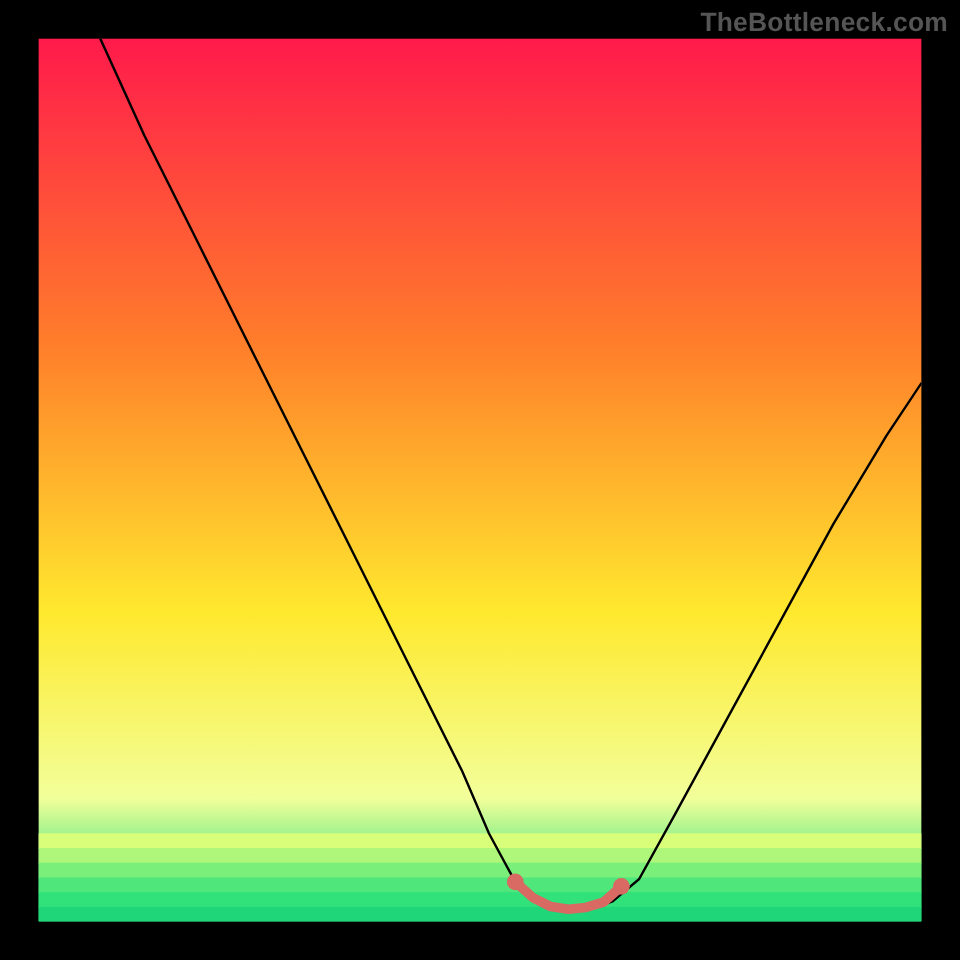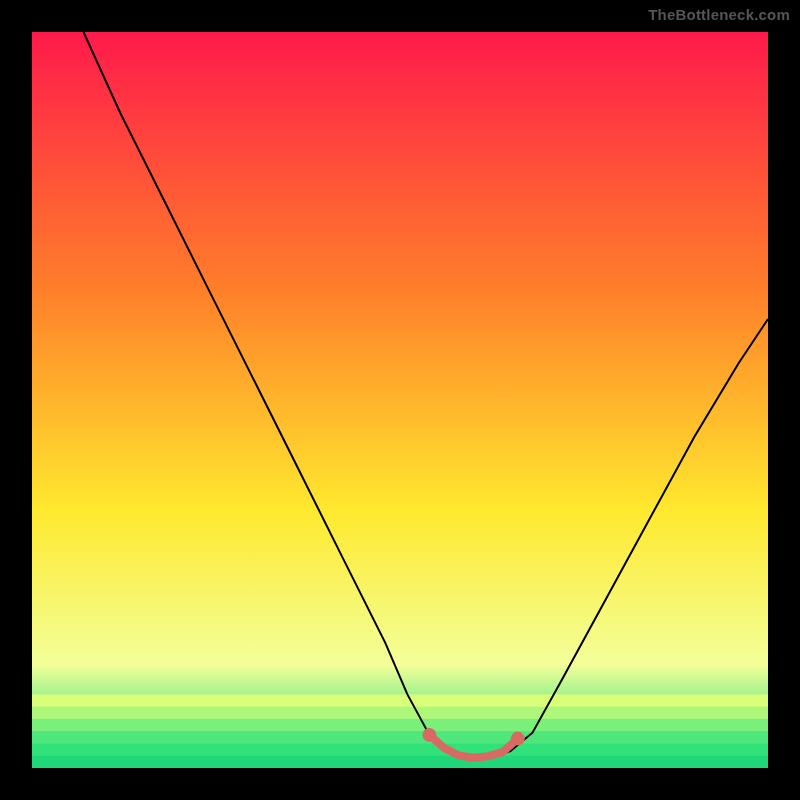--- a/index.html
+++ b/index.html
@@ -14,21 +14,21 @@
   .stage {
     position: relative;
     width: 800px;
     height: 800px;
   }
   .watermark {
     position: absolute;
     top: 6px;
     right: 10px;
     color: #555;
-    font-size: 15px;
+    font-size: 22px;
     font-weight: 600;
     letter-spacing: 0.2px;
     user-select: none;
   }
   .plot {
     position: absolute;
     left: 32px;
     top: 32px;
     width: 736px;
     height: 736px;

